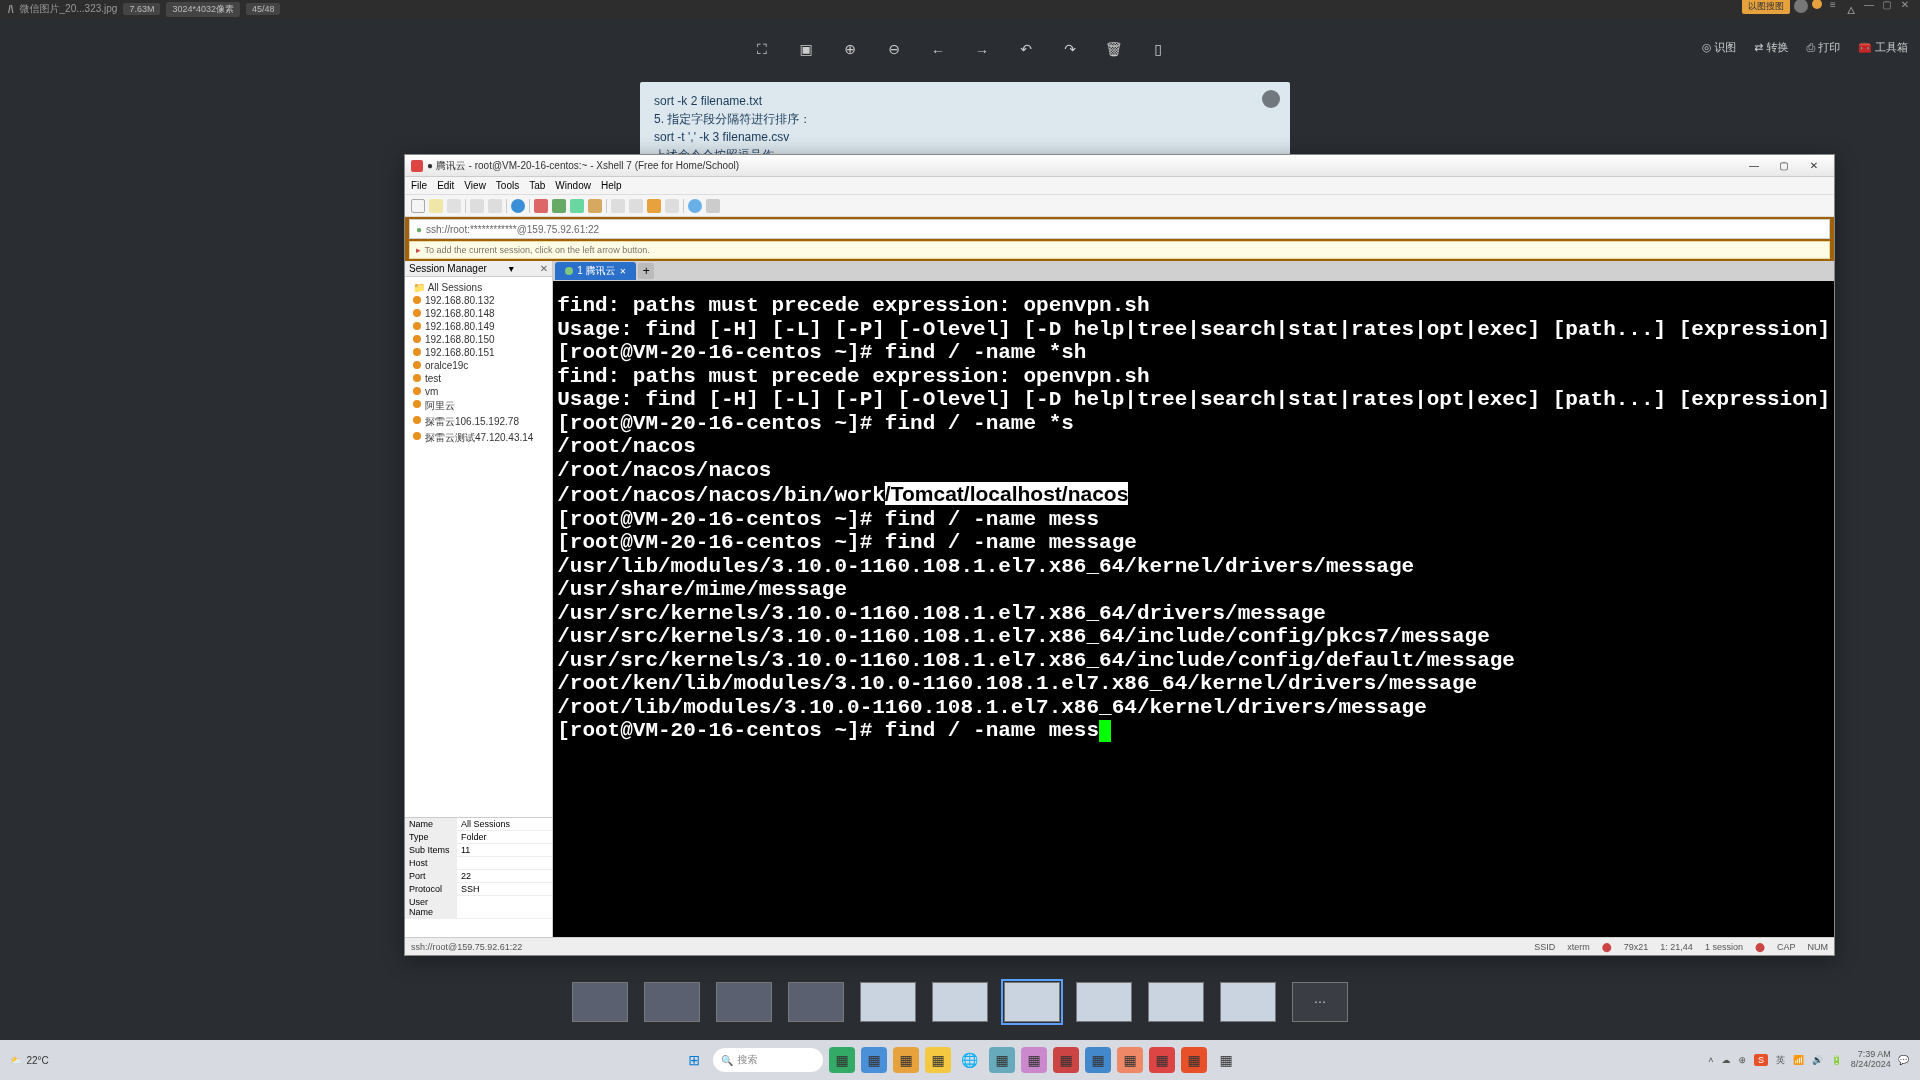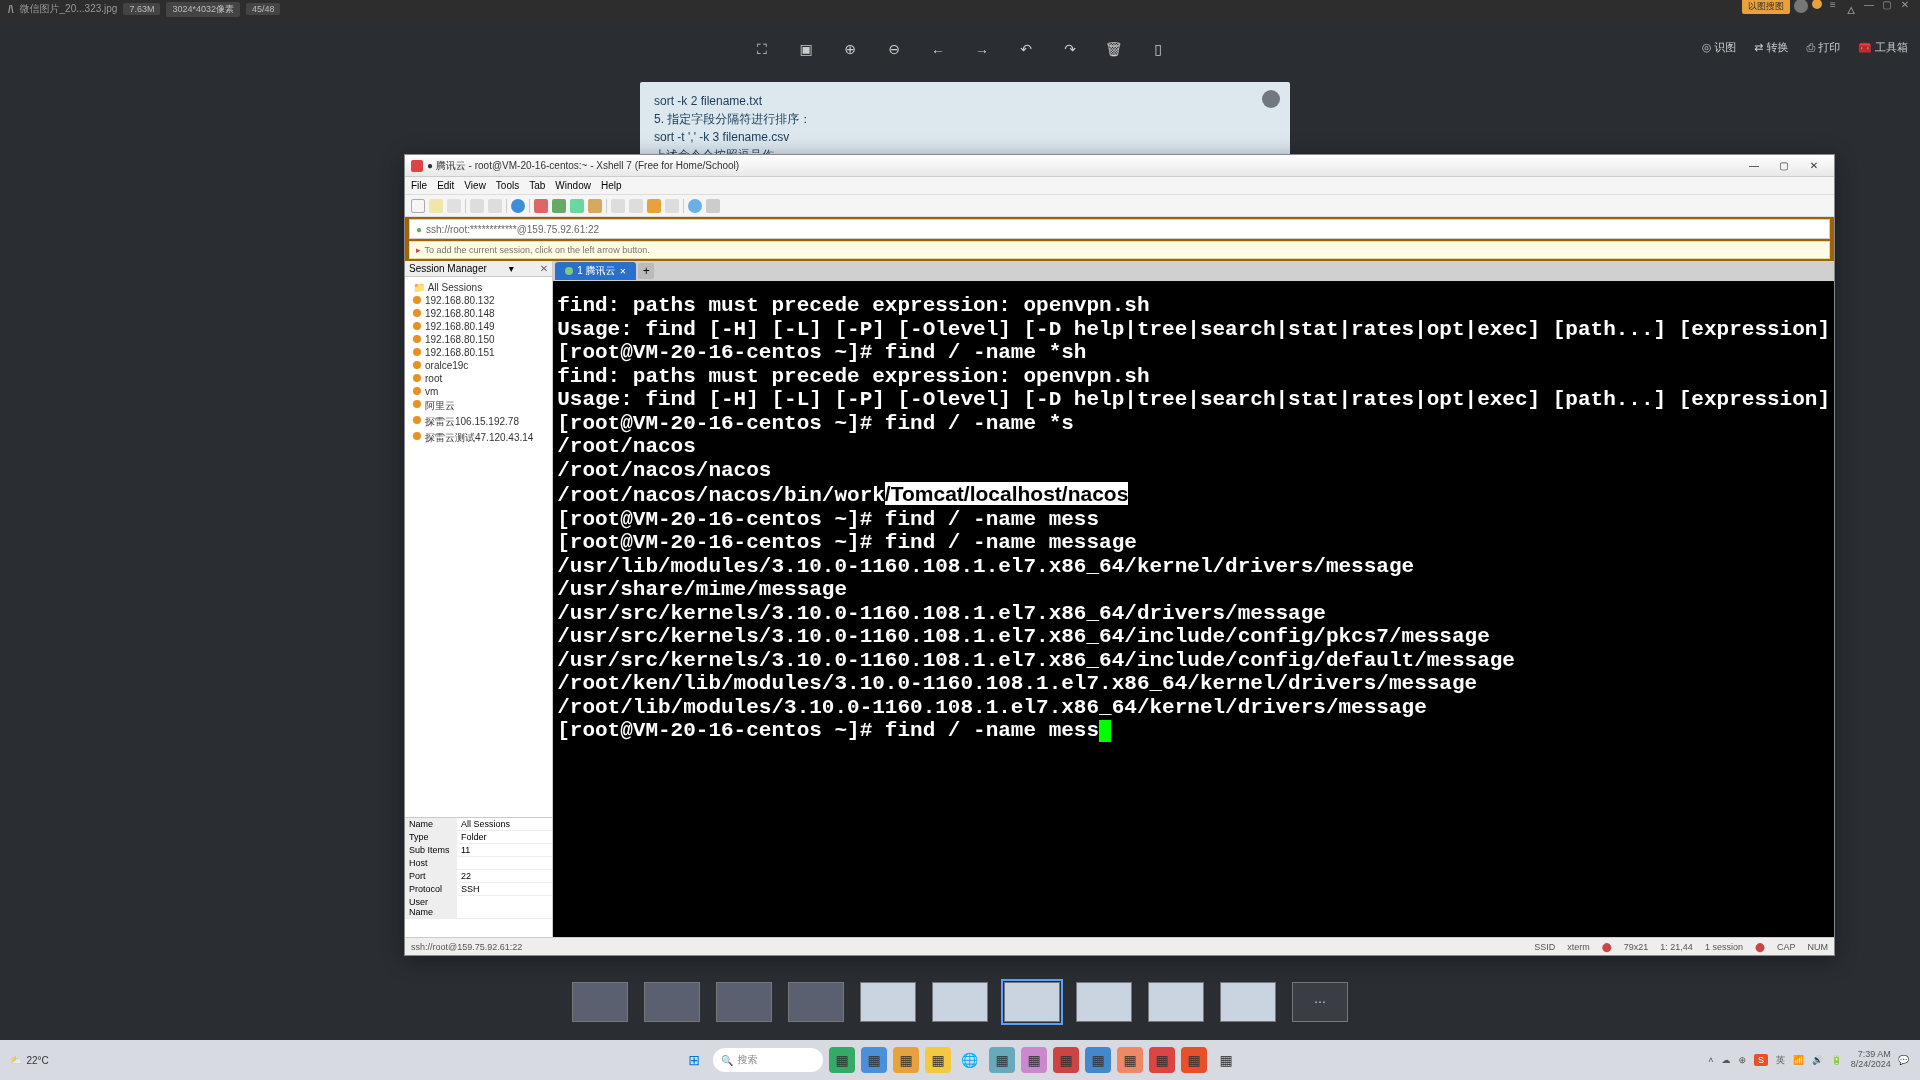--- a/index.html
+++ b/index.html
@@ -193,21 +193,21 @@
         <span class="xclose">✕</span>
       </div>
       <div class="xw-tree">
         <div class="node root">📁 <span>All Sessions</span></div>
         <div class="node"><span class="bullet"></span><span>192.168.80.132</span></div>
         <div class="node"><span class="bullet"></span><span>192.168.80.148</span></div>
         <div class="node"><span class="bullet"></span><span>192.168.80.149</span></div>
         <div class="node"><span class="bullet"></span><span>192.168.80.150</span></div>
         <div class="node"><span class="bullet"></span><span>192.168.80.151</span></div>
         <div class="node"><span class="bullet"></span><span>oralce19c</span></div>
-        <div class="node"><span class="bullet"></span><span>root</span></div>
+        <div class="node"><span class="bullet"></span><span>test</span></div>
         <div class="node"><span class="bullet"></span><span>vm</span></div>
         <div class="node"><span class="bullet"></span><span>阿里云</span></div>
         <div class="node"><span class="bullet"></span><span>探雷云106.15.192.78</span></div>
         <div class="node"><span class="bullet"></span><span>探雷云测试47.120.43.14</span></div>
       </div>
       <div class="xw-props">
         <table>
           <tbody>
               <tr>
                 <td>Name</td>

